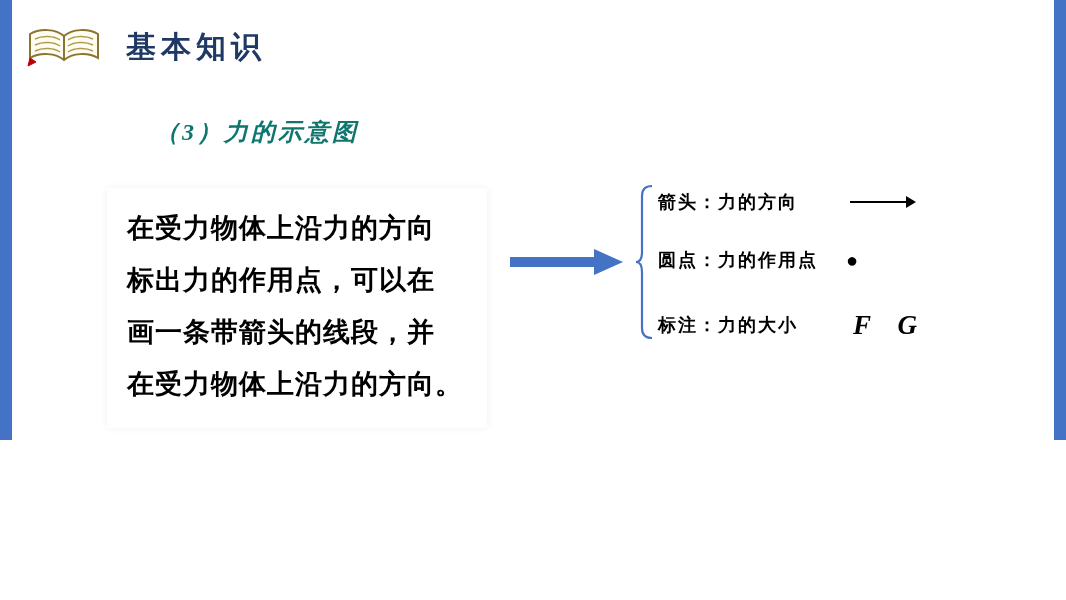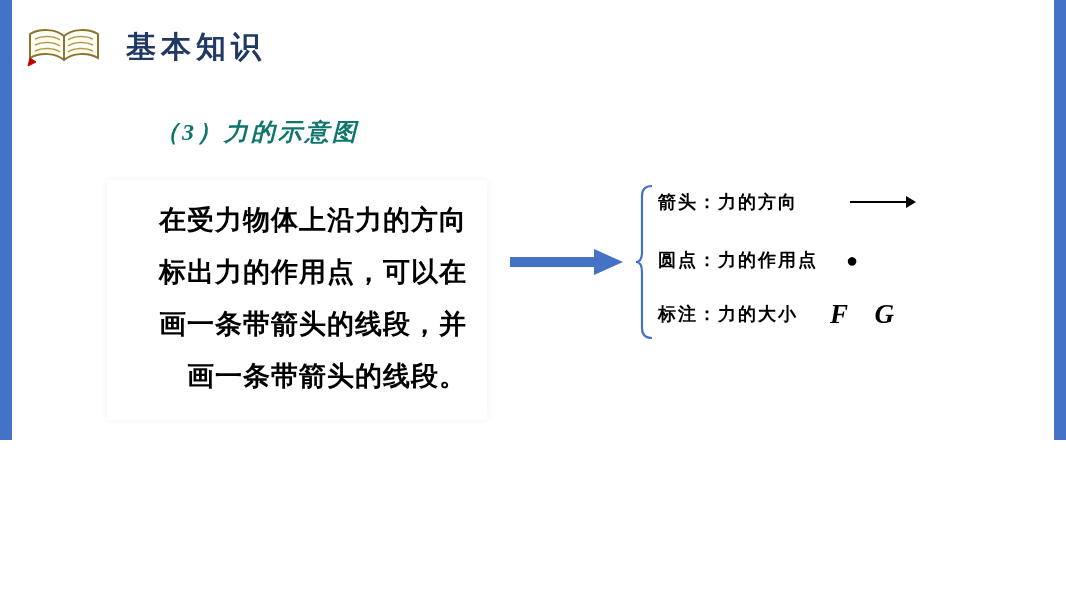--- a/index.html
+++ b/index.html
@@ -19,50 +19,49 @@
   }
 
   .subtitle {
     position:absolute; left:155px; top:116px;
     font-family:"Liberation Serif", serif;
     font-size:24px; font-weight:700; font-style:italic;
     color:#0f766e; letter-spacing:3px;
   }
 
   .desc-box {
-    position:absolute; left:107px; top:180px; width:380px; height:240px;
+    position:absolute; left:107px; top:188px; width:380px; height:240px;
     background:#ffffff; box-sizing:border-box; padding:14px 20px;
     box-shadow:0 0 8px rgba(0,0,0,0.06);
-    text-align:right;
   }
   .desc-box p {
     margin:0; font-size:27px; font-weight:700; color:#000000;
     line-height:52px; letter-spacing:1px;
     font-family:"Liberation Sans", sans-serif;
   }
 
   .big-arrow { position:absolute; left:510px; top:248px; }
   .brace { position:absolute; left:636px; top:184px; }
 
   .item-row {
     position:absolute; left:658px; display:flex; align-items:center;
   }
   .item-row .label {
     font-family:"Liberation Serif", serif;
     font-size:18px; font-weight:700; color:#000000; letter-spacing:2px;
     white-space:pre;
   }
   .row-1 { top:190px; }
   .row-2 { top:248px;gap:12px; }
-  .row-3 { top:296px; }
+  .row-3 { top:307px; }
 
   .dir-arrow-icon { margin-left:52px; }
   .dot-symbol { margin-left:16px; font-size:20px; color:#000; line-height:1; }
   .magnitude-symbols {
-    margin-left:32px;
+    margin-left:55px;
     font-family:"Liberation Serif", serif;
     font-style:italic; font-weight:700; font-size:27px; color:#000;
     white-space:pre;
   }
 </style>
 </head>
 <body>
 
 <div class="slide">
 
@@ -79,21 +78,21 @@
     </svg>
     <div class="page-title">基本知识</div>
   </div>
 
   <div class="subtitle">（3）力的示意图</div>
 
   <div class="desc-box">
     <p>在受力物体上沿力的方向</p>
     <p>标出力的作用点，可以在</p>
     <p>画一条带箭头的线段，并</p>
-    <p>画一条带箭头的线段。</p>
+    <p>在受力物体上沿力的方向。</p>
   </div>
 
   <svg class="big-arrow" width="114" height="28" viewBox="0 0 114 28">
     <polygon points="0,9 84,9 84,1 113,14 84,27 84,19 0,19" fill="#4472C4"></polygon>
   </svg>
 
   <svg class="brace" width="18" height="156" viewBox="0 0 18 156">
     <path d="M16 2 Q6 2 6 12 L6 68 Q6 78 0 78 Q6 78 6 88 L6 144 Q6 154 16 154" fill="none" stroke="#4472C4" stroke-width="2.2"></path>
   </svg>
 

